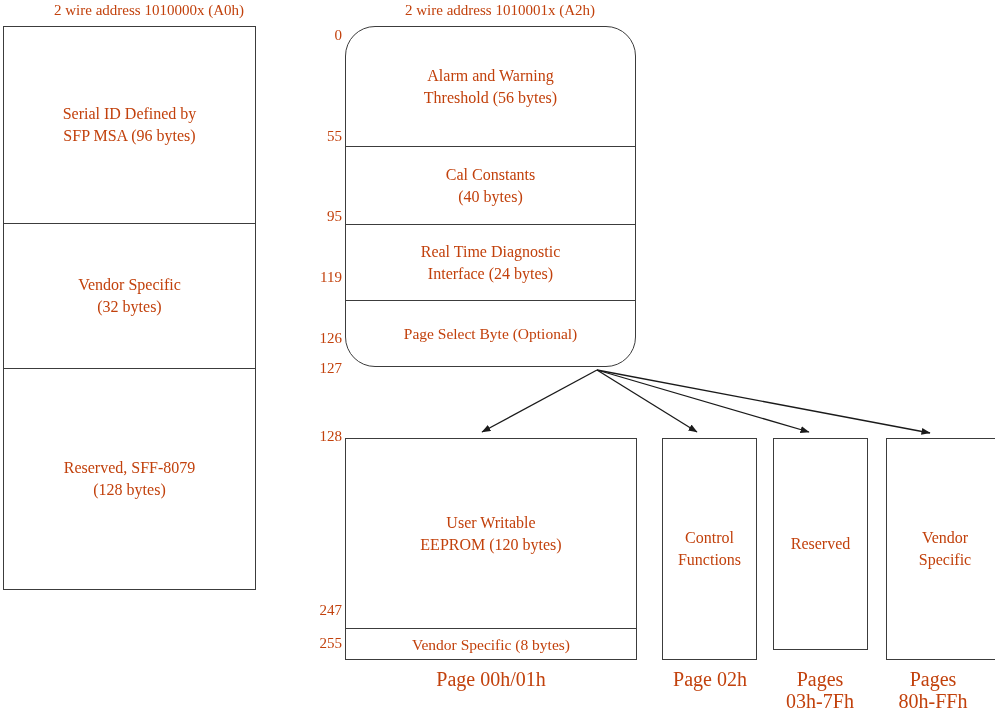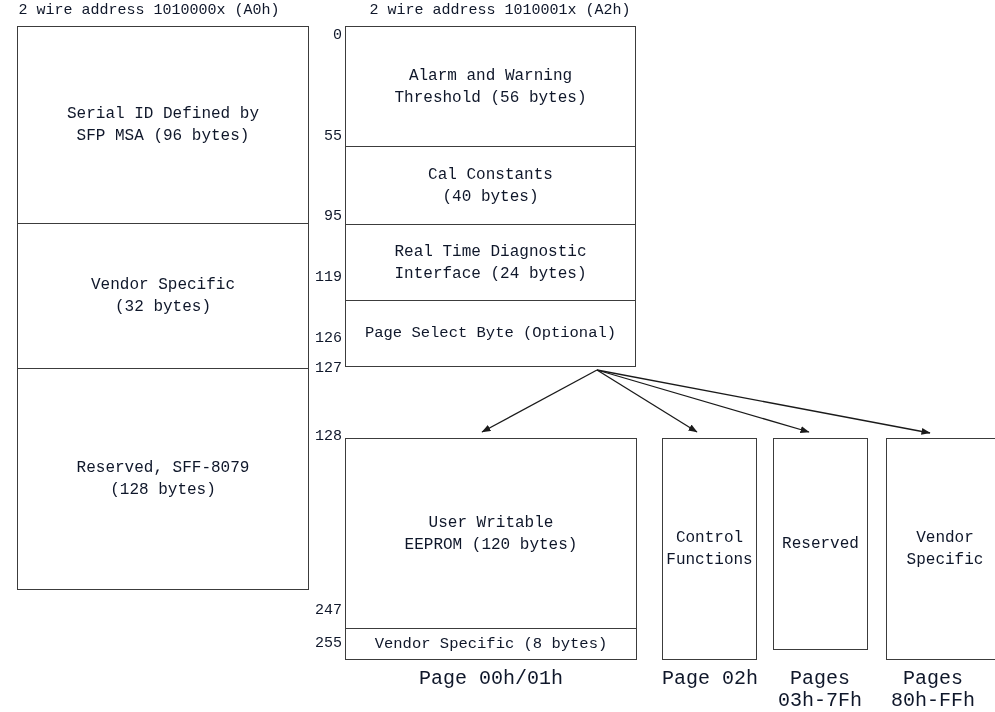--- a/index.html
+++ b/index.html
@@ -1,22 +1,22 @@
 <!DOCTYPE html>
 <html><head>
 <meta charset="utf-8">
 <style>
   html, body { margin: 0; padding: 0; background: #ffffff; }
   .stage {
     position: relative;
     width: 995px;
     height: 712px;
     background: #ffffff;
-    font-family: Liberation Mono, monospace;
-    color: #0f172a;
+    font-family: Liberation Serif, serif;
+    color: #c2410c;
     overflow: hidden;
   }
   .title {
     position: absolute;
     font-size: 15px;
     text-align: center;
     white-space: nowrap;
   }
   .membox {
     position: absolute;
@@ -62,30 +62,30 @@
   }
 </style>
 </head>
 <body>
 
 <div class="stage">
 
   <div class="title" style="left:3px; top:2px; width:292px;">2 wire address 1010000x (A0h)</div>
   <div class="title" style="left:345px; top:2px; width:310px;">2 wire address 1010001x (A2h)</div>
 
-  <div class="membox" style="left:17px; top:26px; width:292px; height:564px;justify-content:flex-end;">
+  <div class="membox" style="left:3px; top:26px; width:253px; height:564px;justify-content:flex-end;">
     <div class="sec divided" style="height:197px;">Serial ID Defined by
 SFP MSA (96 bytes)</div>
     <div class="sec divided" style="height:145px;">Vendor Specific
 (32 bytes)</div>
     <div class="sec grow">Reserved, SFF-8079
 (128 bytes)</div>
   </div>
 
-  <div class="membox" style="left:345px; top:26px; width:291px; height:341px;">
+  <div class="membox" style="left:345px; top:26px; width:291px; height:341px;border-radius:30px;">
     <div class="sec divided" style="height:120px;">Alarm and Warning
 Threshold (56 bytes)</div>
     <div class="sec divided" style="height:78px;">Cal Constants
 (40 bytes)</div>
     <div class="sec divided" style="height:76px;">Real Time Diagnostic
 Interface (24 bytes)</div>
     <div class="sec grow thin">Page Select Byte (Optional)</div>
   </div>
 
   <div class="addr" style="top:27px;">0</div>

